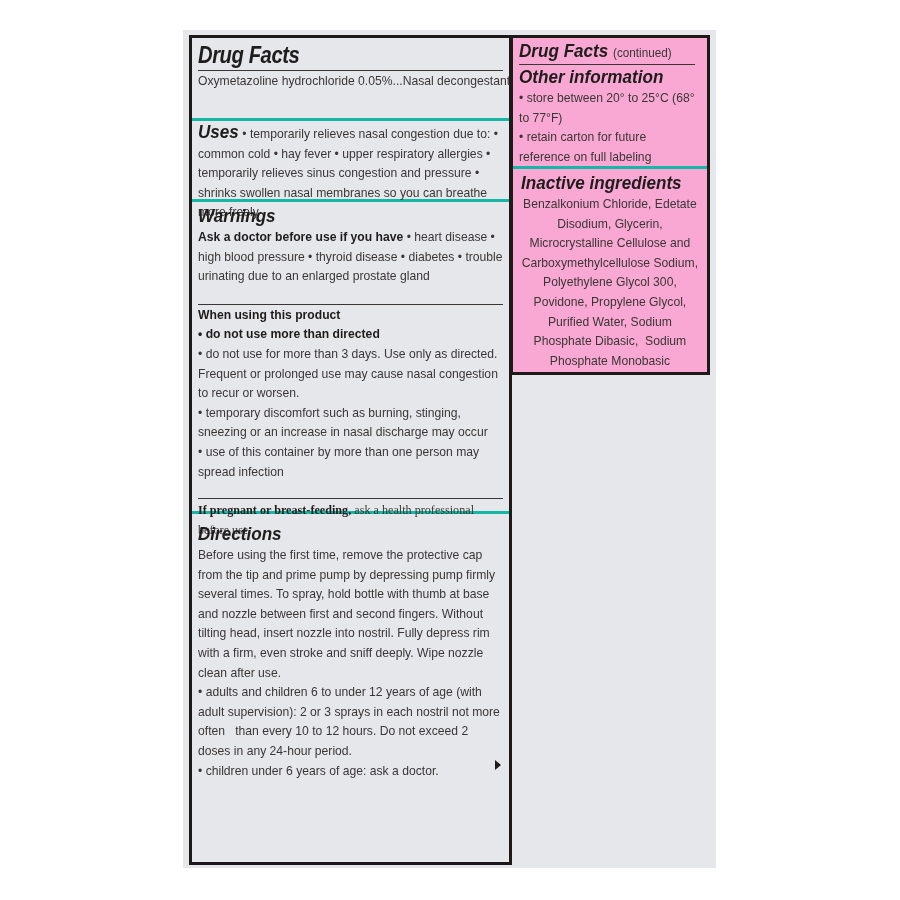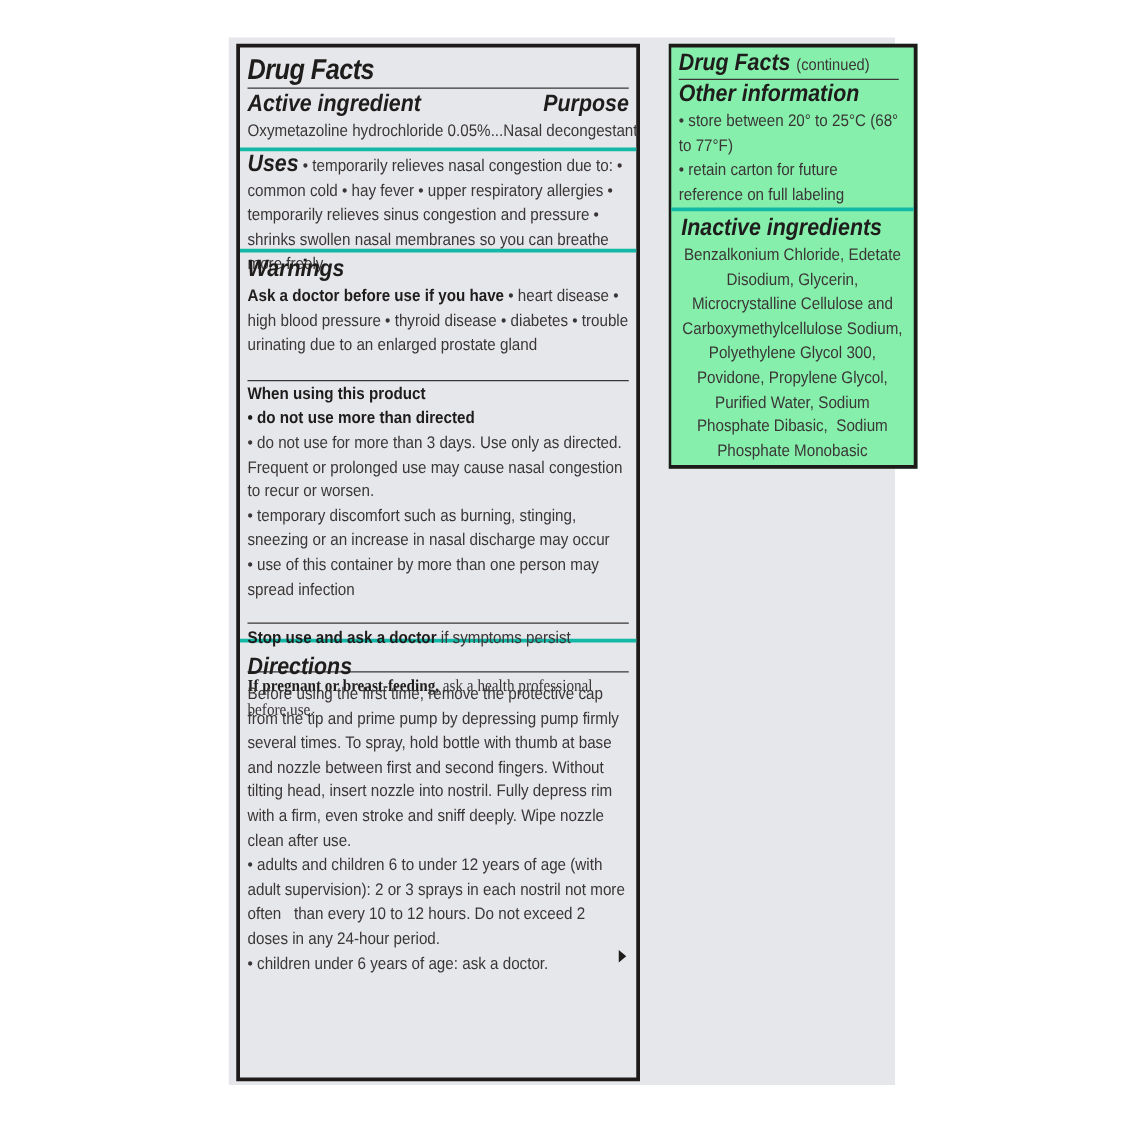--- a/index.html
+++ b/index.html
@@ -10,21 +10,21 @@
   .label-bg {
     position: absolute; left: 183px; top: 30px; width: 533px; height: 838px;
     background: #e6e7eb;
   }
   .col-left {
     position: absolute; left: 189px; top: 35px; width: 317px; height: 824px;
     border: 3px solid #1e1a1a; background: #e6e7eb;
   }
   .col-right {
     position: absolute; left: 511px; top: 35px; width: 194px; height: 334px;
-    border: 3px solid #1e1a1a; border-left-width: 2px; background: #86efac; margin-left: 24px;
+    border: 3px solid #1e1a1a; border-left-width: 2px; background: #f9a8d4;
   }
   .section {
     padding: 0 6px 0 6px;
     border-bottom: 3px solid #14b8a6;
     box-sizing: border-box;
   }
   .section:last-child { border-bottom: none; }
   .title-xl {
     font-size: 23px; font-weight: bold; font-style: italic; line-height: 29px;
     letter-spacing: -0.5px; color: #1f1c1c;
@@ -57,24 +57,20 @@
 </head>
 <body>
 
 <div class="label-bg"></div>
 
 <div class="col-left">
 
   <div class="section" style="height:83px; padding-top:3px;">
     <div class="title-xl">Drug Facts</div>
     <hr class="hr-thin">
-    <div class="row-between" style="margin-top:1px;">
-      <span class="h2">Active ingredient</span>
-      <span class="h2 purpose">Purpose</span>
-    </div>
     <div class="body" style="white-space:nowrap;">Oxymetazoline hydrochloride 0.05%...Nasal decongestant</div>
   </div>
 
   <div class="section" style="height:81px; padding-top:1px;">
     <div class="body">
       <span class="inline-h">Uses</span><span> • temporarily relieves nasal congestion due to: • common cold • hay fever • upper respiratory allergies • temporarily relieves sinus congestion and pressure • shrinks swollen nasal membranes so you can breathe more freely</span>
     </div>
   </div>
 
   <div class="section" style="height:312px; padding-top:2px;">
@@ -82,25 +78,20 @@
     <div class="body" style="padding-bottom:2px;">
       <span class="b">Ask a doctor before use if you have</span><span> • heart disease • high blood pressure • thyroid disease • diabetes • trouble urinating due to an enlarged prostate gland</span>
     </div>
     <div class="sub" style="padding-bottom:1px;">
       <div class="body">
         <div class="b">When using this product</div>
         <div class="b">• do not use more than directed</div>
         <div>• do not use for more than 3 days. Use only as directed. Frequent or prolonged use may cause nasal congestion to recur or worsen.</div>
         <div>• temporary discomfort such as burning, stinging, sneezing or an increase in nasal discharge may occur</div>
         <div>• use of this container by more than one person may spread infection</div>
-      </div>
-    </div>
-    <div class="sub" style="padding:1px 0;">
-      <div class="body">
-        <span class="b">Stop use and ask a doctor</span><span> if symptoms persist</span>
       </div>
     </div>
     <div class="sub" style="padding:1px 0;font-family:Liberation Serif, serif;">
       <div class="body">
         <span class="b">If pregnant or breast-feeding,</span><span> ask a health professional before use.</span>
       </div>
     </div>
   </div>
 
   <div class="section" style="position:relative; height:264px; padding-top:8px;">

